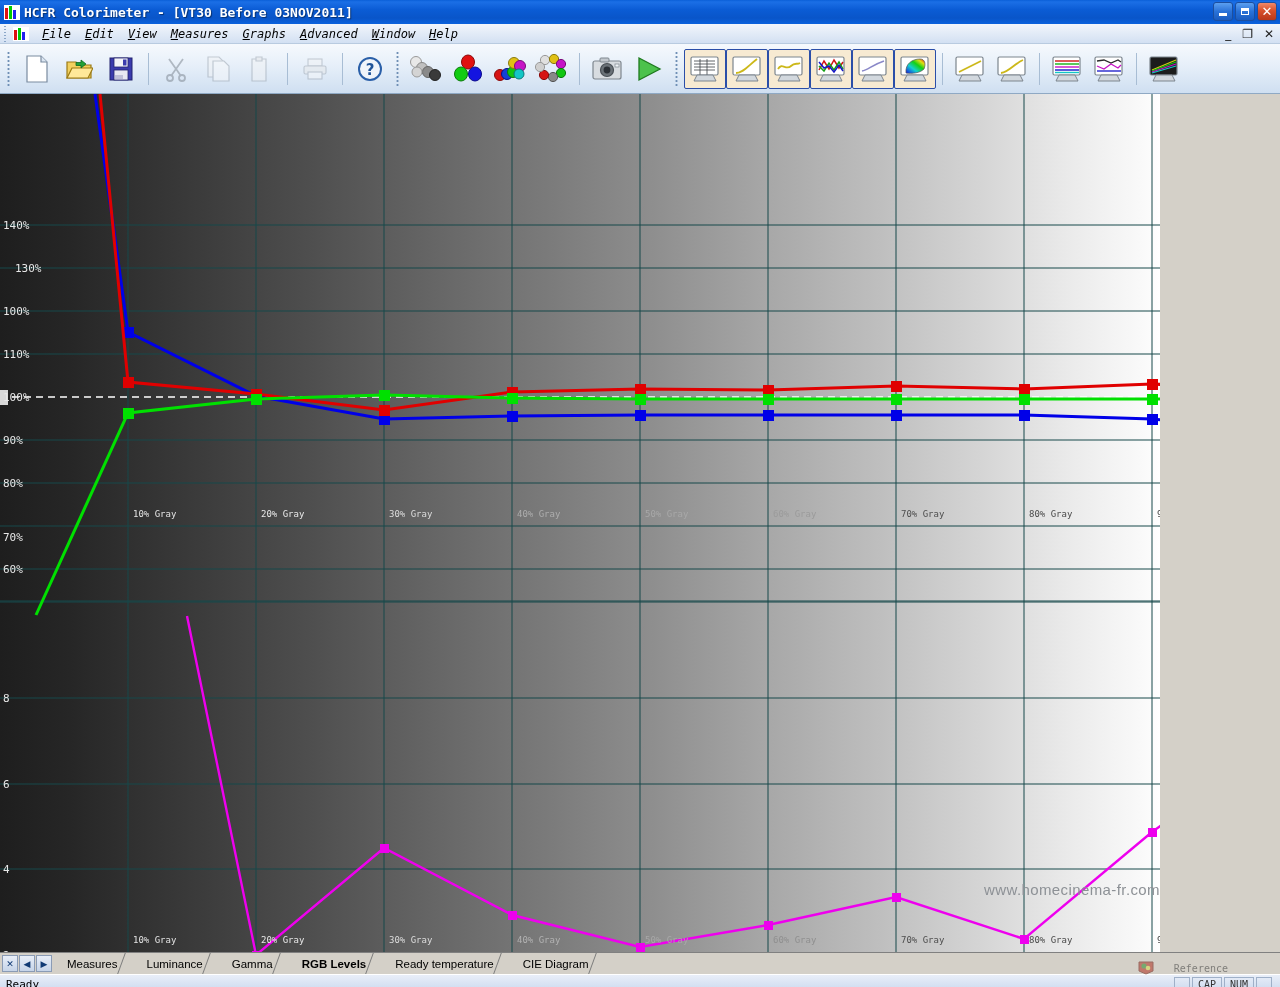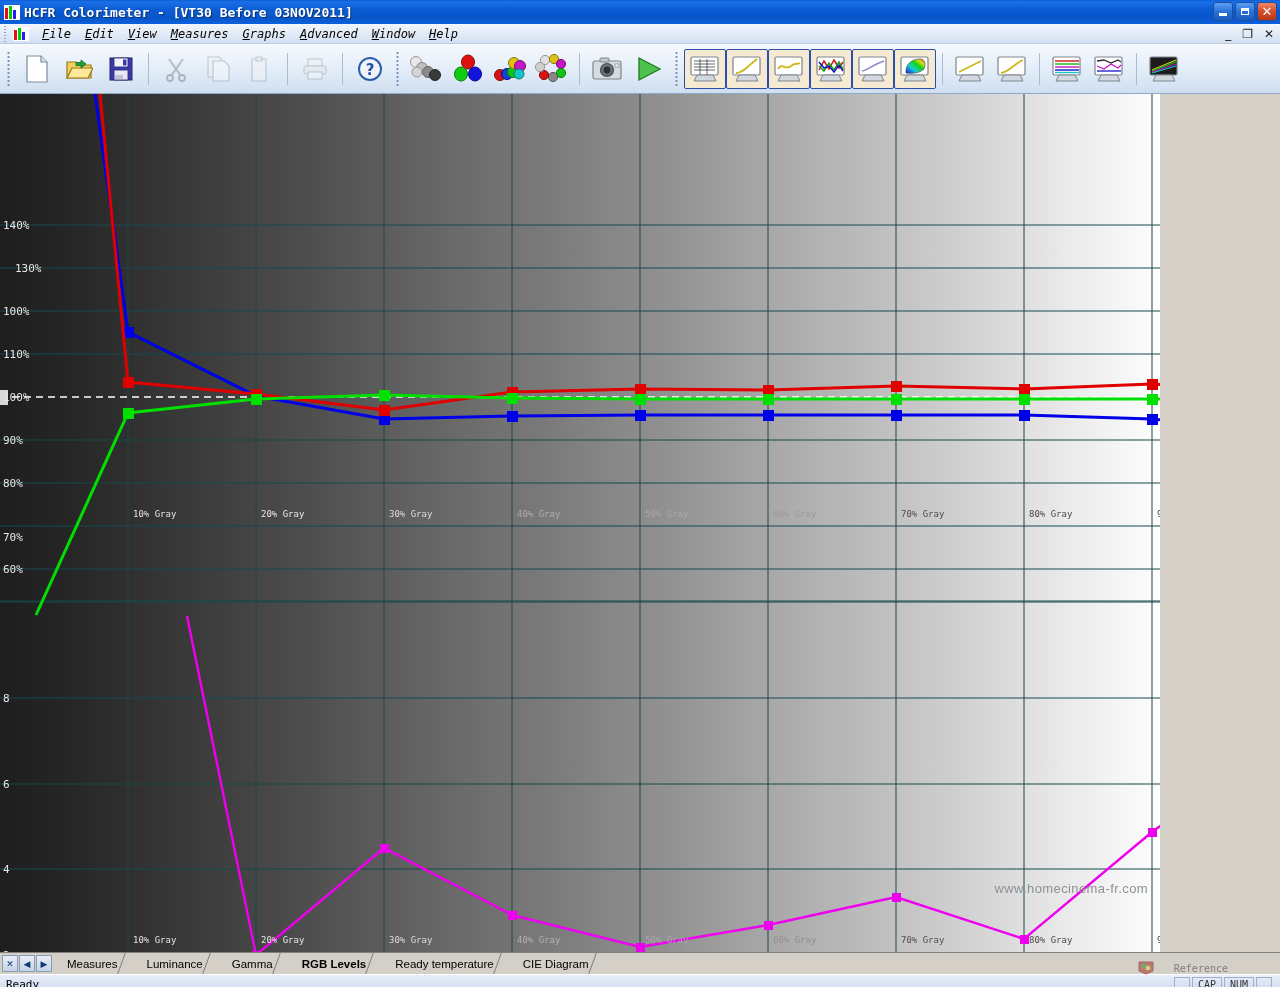--- a/index.html
+++ b/index.html
@@ -117,23 +117,23 @@
     font-size:11px; color:#e8e8e8;
     white-space:nowrap; pointer-events:none;
   }
   .gray-label {
     position:absolute;
     font-family:"DejaVu Sans Mono", monospace;
     font-size:9px;
     white-space:nowrap; pointer-events:none;
   }
   .watermark {
-    position:absolute; right:12px; top:787px;
+    position:absolute; right:0; top:787px;
     font-family:"Liberation Sans", sans-serif;
-    font-size:13px; color:#8d9196; letter-spacing:.4px;
+    font-size:15px; color:#8d9196; letter-spacing:.4px;
   }
   .wm-big {
     position:absolute; right:6px; bottom:-14px;
     font-family:"Liberation Sans", sans-serif;
     font-size:30px; font-weight:700; color:rgba(200,195,185,.40);
     letter-spacing:1px; pointer-events:none;
   }
 
   
   .tabbar {

